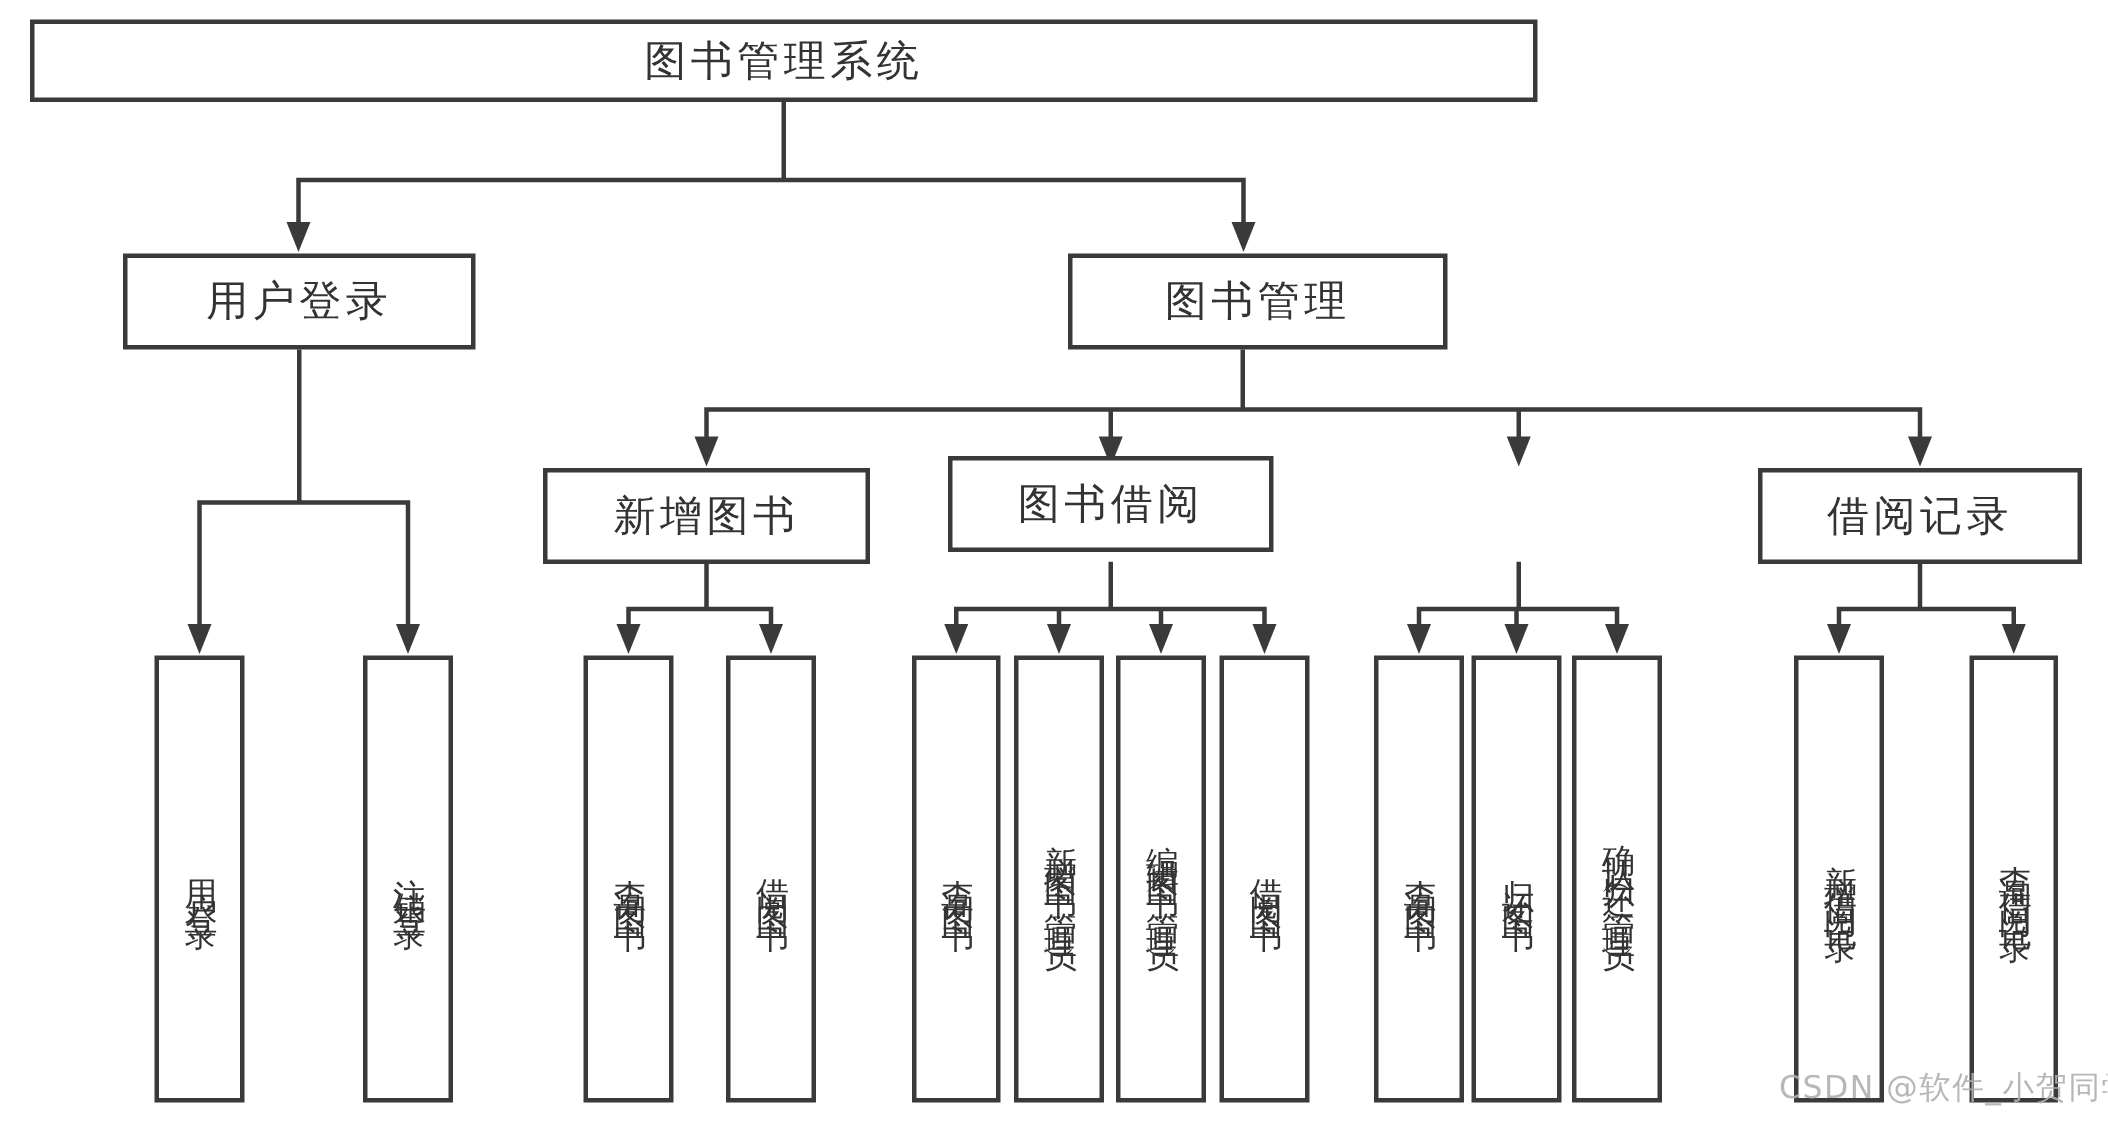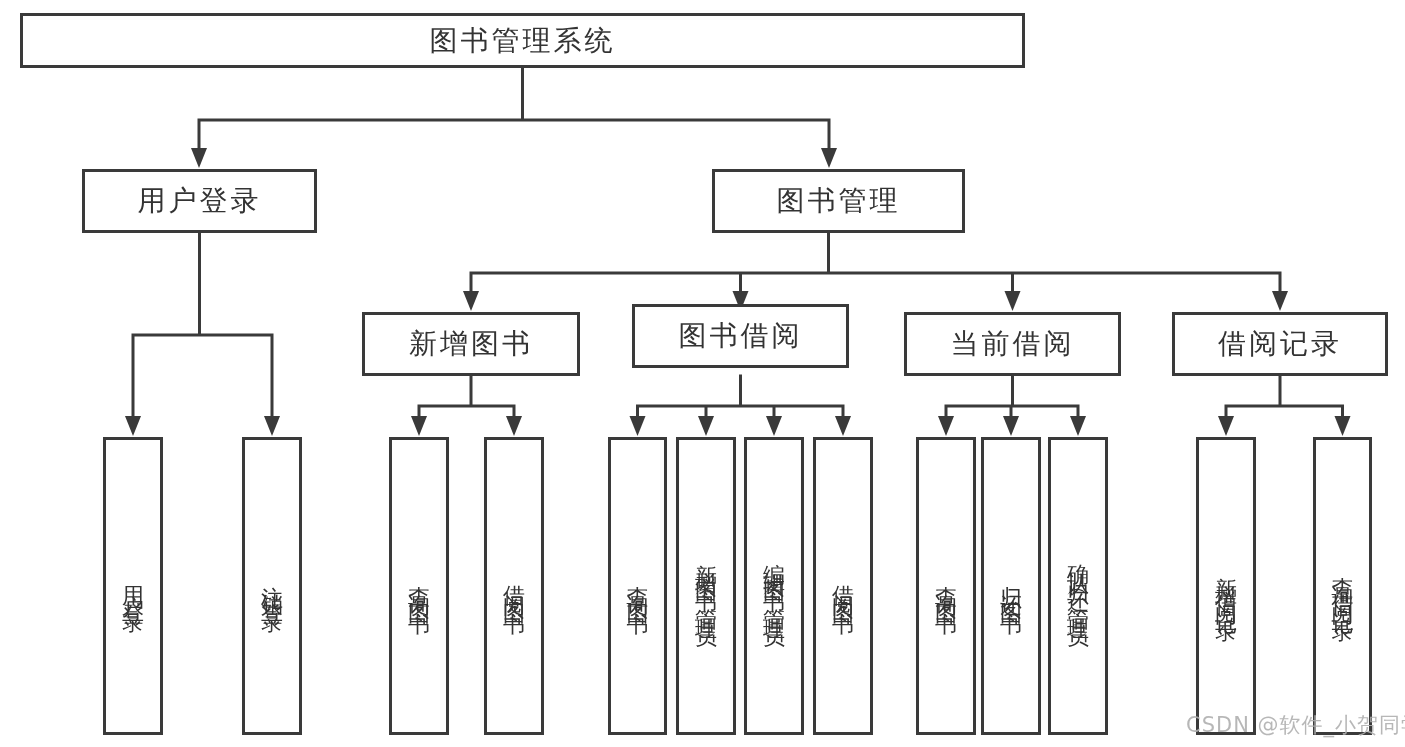--- a/index.html
+++ b/index.html
@@ -85,21 +85,20 @@
     </g>
   </svg>
 
   <div class="node h-node" style="left:20px;top:13px;width:1005px;height:55px;">图书管理系统</div>
 
   <div class="node h-node" style="left:82px;top:169px;width:235px;height:64px;">用户登录</div>
   <div class="node h-node" style="left:712px;top:169px;width:253px;height:64px;">图书管理</div>
 
   <div class="node h-node" style="left:362px;top:312px;width:218px;height:64px;">新增图书</div>
   <div class="node h-node" style="left:632px;top:304px;width:217px;height:64px;">图书借阅</div>
-  <div class="node h-node" style="left:904px;top:312px;width:217px;height:64px;">当前借阅</div>
   <div class="node h-node" style="left:1172px;top:312px;width:216px;height:64px;">借阅记录</div>
 
   <div class="node v-node" style="left:103px;top:437px;width:60px;height:298px;">用户登录</div>
   <div class="node v-node" style="left:242px;top:437px;width:60px;height:298px;">注销登录</div>
 
   <div class="node v-node" style="left:389px;top:437px;width:60px;height:298px;">查询图书</div>
   <div class="node v-node" style="left:484px;top:437px;width:60px;height:298px;">借阅图书</div>
 
   <div class="node v-node" style="left:608px;top:437px;width:59px;height:298px;">查询图书</div>
   <div class="node v-node" style="left:676px;top:437px;width:60px;height:298px;">新增图书（管理员）</div>

